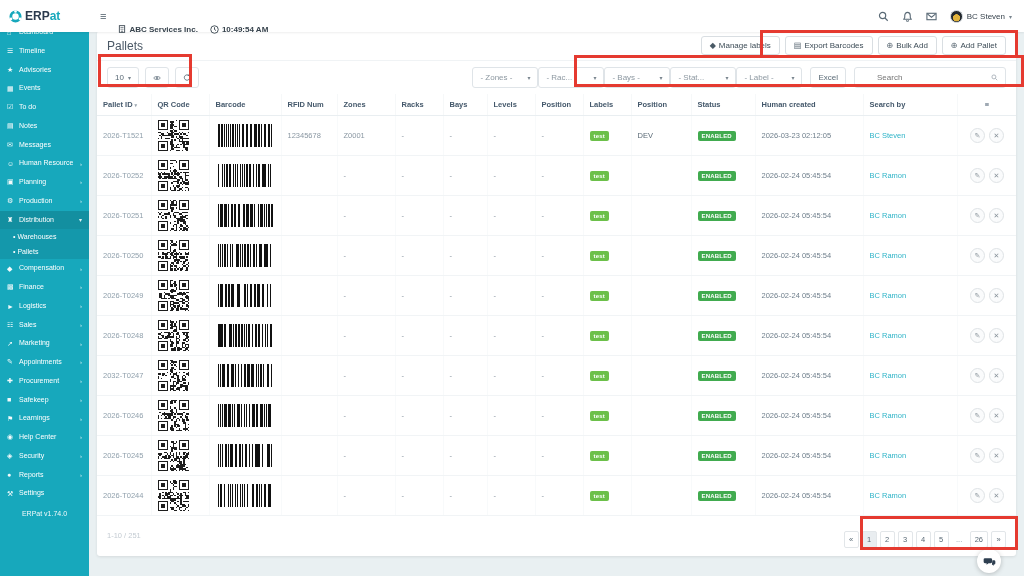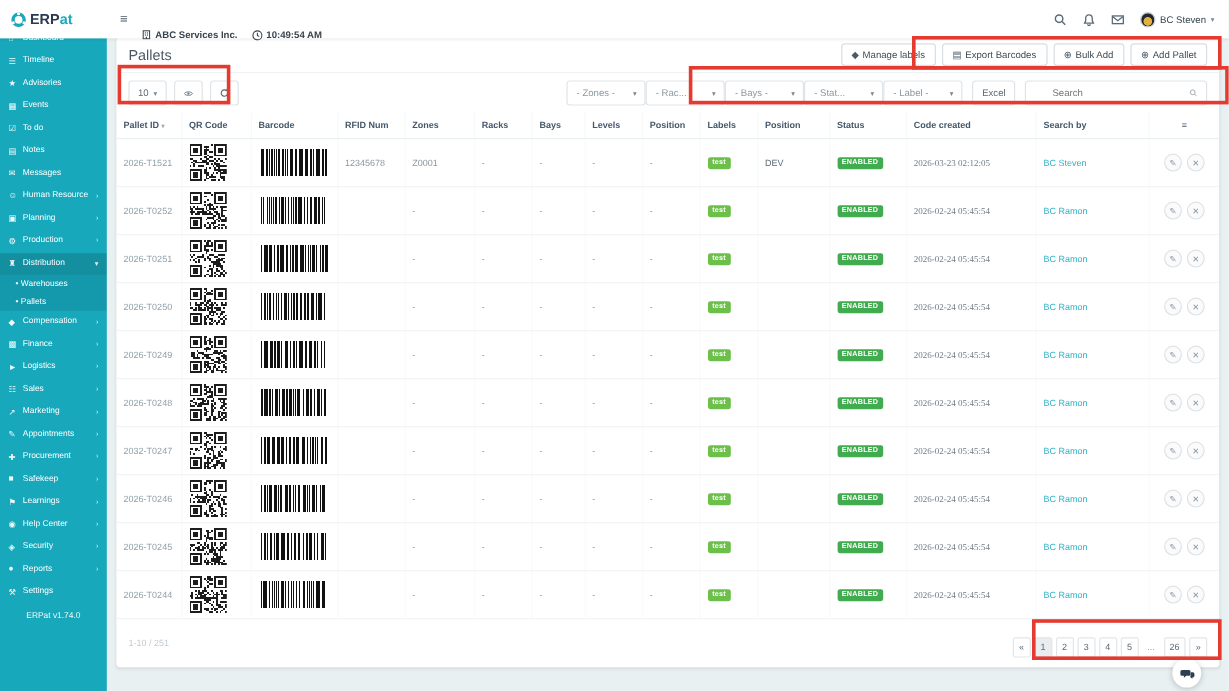--- a/index.html
+++ b/index.html
@@ -62,21 +62,21 @@
   th.c, td.c { text-align:center; }
   td { font-size:7.5px; color:#8a97a2; padding:3px 6px; height:40px;
        border-bottom:1px solid #f1f4f6; border-right:1px solid #f8fafb; overflow:hidden; white-space:nowrap; }
   td .link { color:var(--link); cursor:pointer; }
   .pallet-id { color:#90a0ac; }
   .qr-svg { width:31px; height:31px; display:block; }
   .bc-svg { width:60px; height:25px; display:block; }
   .badge { display:inline-block; font-size:6px; font-weight:bold; color:#fff; border-radius:2px;
            padding:2px 4px; letter-spacing:.2px; }
   .remarks { color:#5a6a76; }
-  .date { color:#6e7e8b;font-family:Liberation Serif, serif; }
+  .date { color:#6e7e8b; }
   .act { width:15px; height:15px; border-radius:50%; border:1px solid #dfe3e6; background:#fafbfc;
          color:#8a949c; font-size:7px; display:inline-flex; align-items:center; justify-content:center;
          cursor:pointer; margin:0 2px; }
   .sort { font-size:5px; color:#9aa6af; margin-left:2px; }
 
   
   .card-foot { display:flex; align-items:flex-start; padding:8px 10px; flex:none; }
   .range { font-size:7.5px; color:#c3cbd2; }
   .pager { margin-left:auto; display:flex; gap:3px; align-items:center; }
   .page-btn { min-width:15px; height:17px; border:1px solid #e2e6e9; background:#fff; font-size:7.5px;
@@ -406,21 +406,21 @@
               <th>Barcode</th>
               <th>RFID Num</th>
               <th>Zones</th>
               <th>Racks</th>
               <th>Bays</th>
               <th>Levels</th>
               <th>Position</th>
               <th>Labels</th>
               <th>Position</th>
               <th>Status</th>
-              <th>Code created</th>
+              <th>Human created</th>
               <th>Search by</th>
               <th class="c"><span>≡</span></th>
             </tr>
           </thead>
         <tbody id="body-rows">
             <tr>
               <td><span class="pallet-id">2026-T1521</span></td>
               <td class="c">
                 <svg class="qr-svg" viewBox="0 0 21 21" fill="#1d1d1d" shape-rendering="crispEdges">
                   <rect x="0" y="0" width="7" height="7"></rect>

